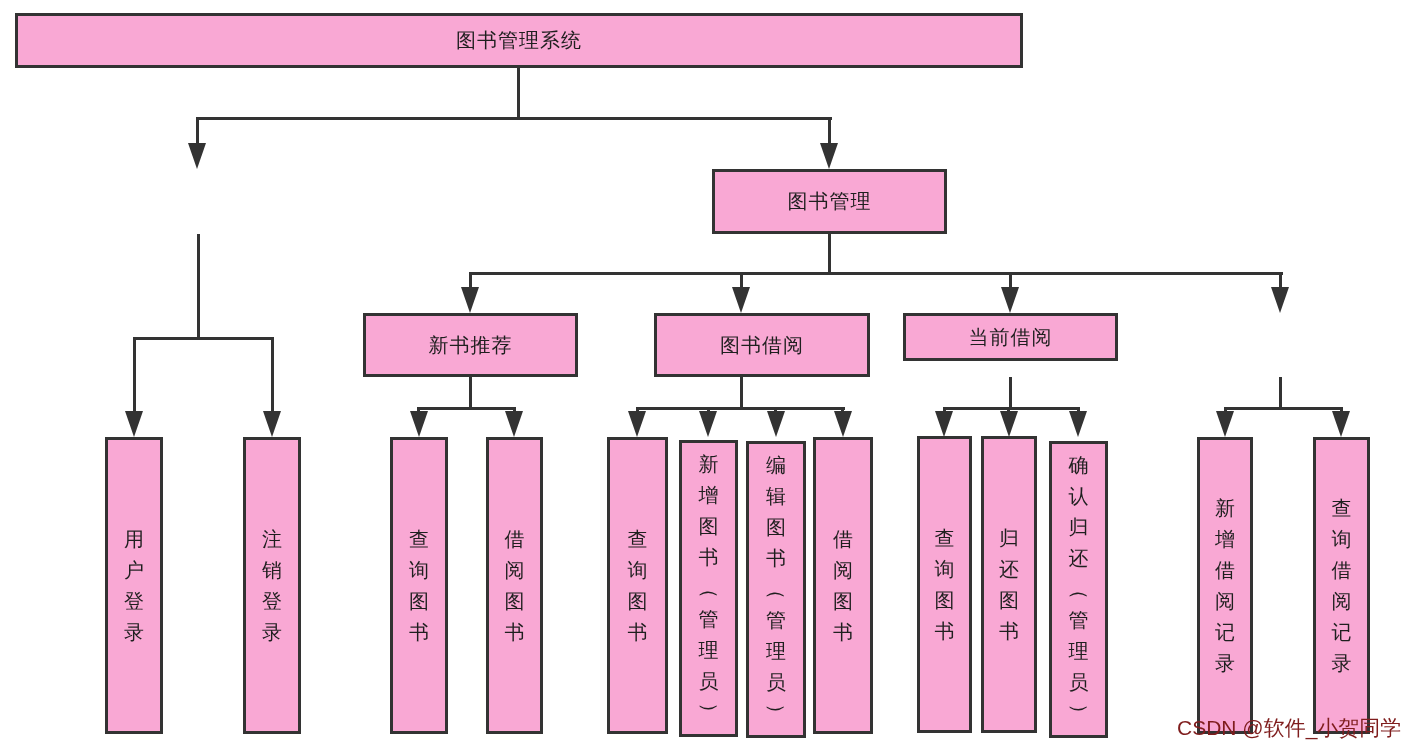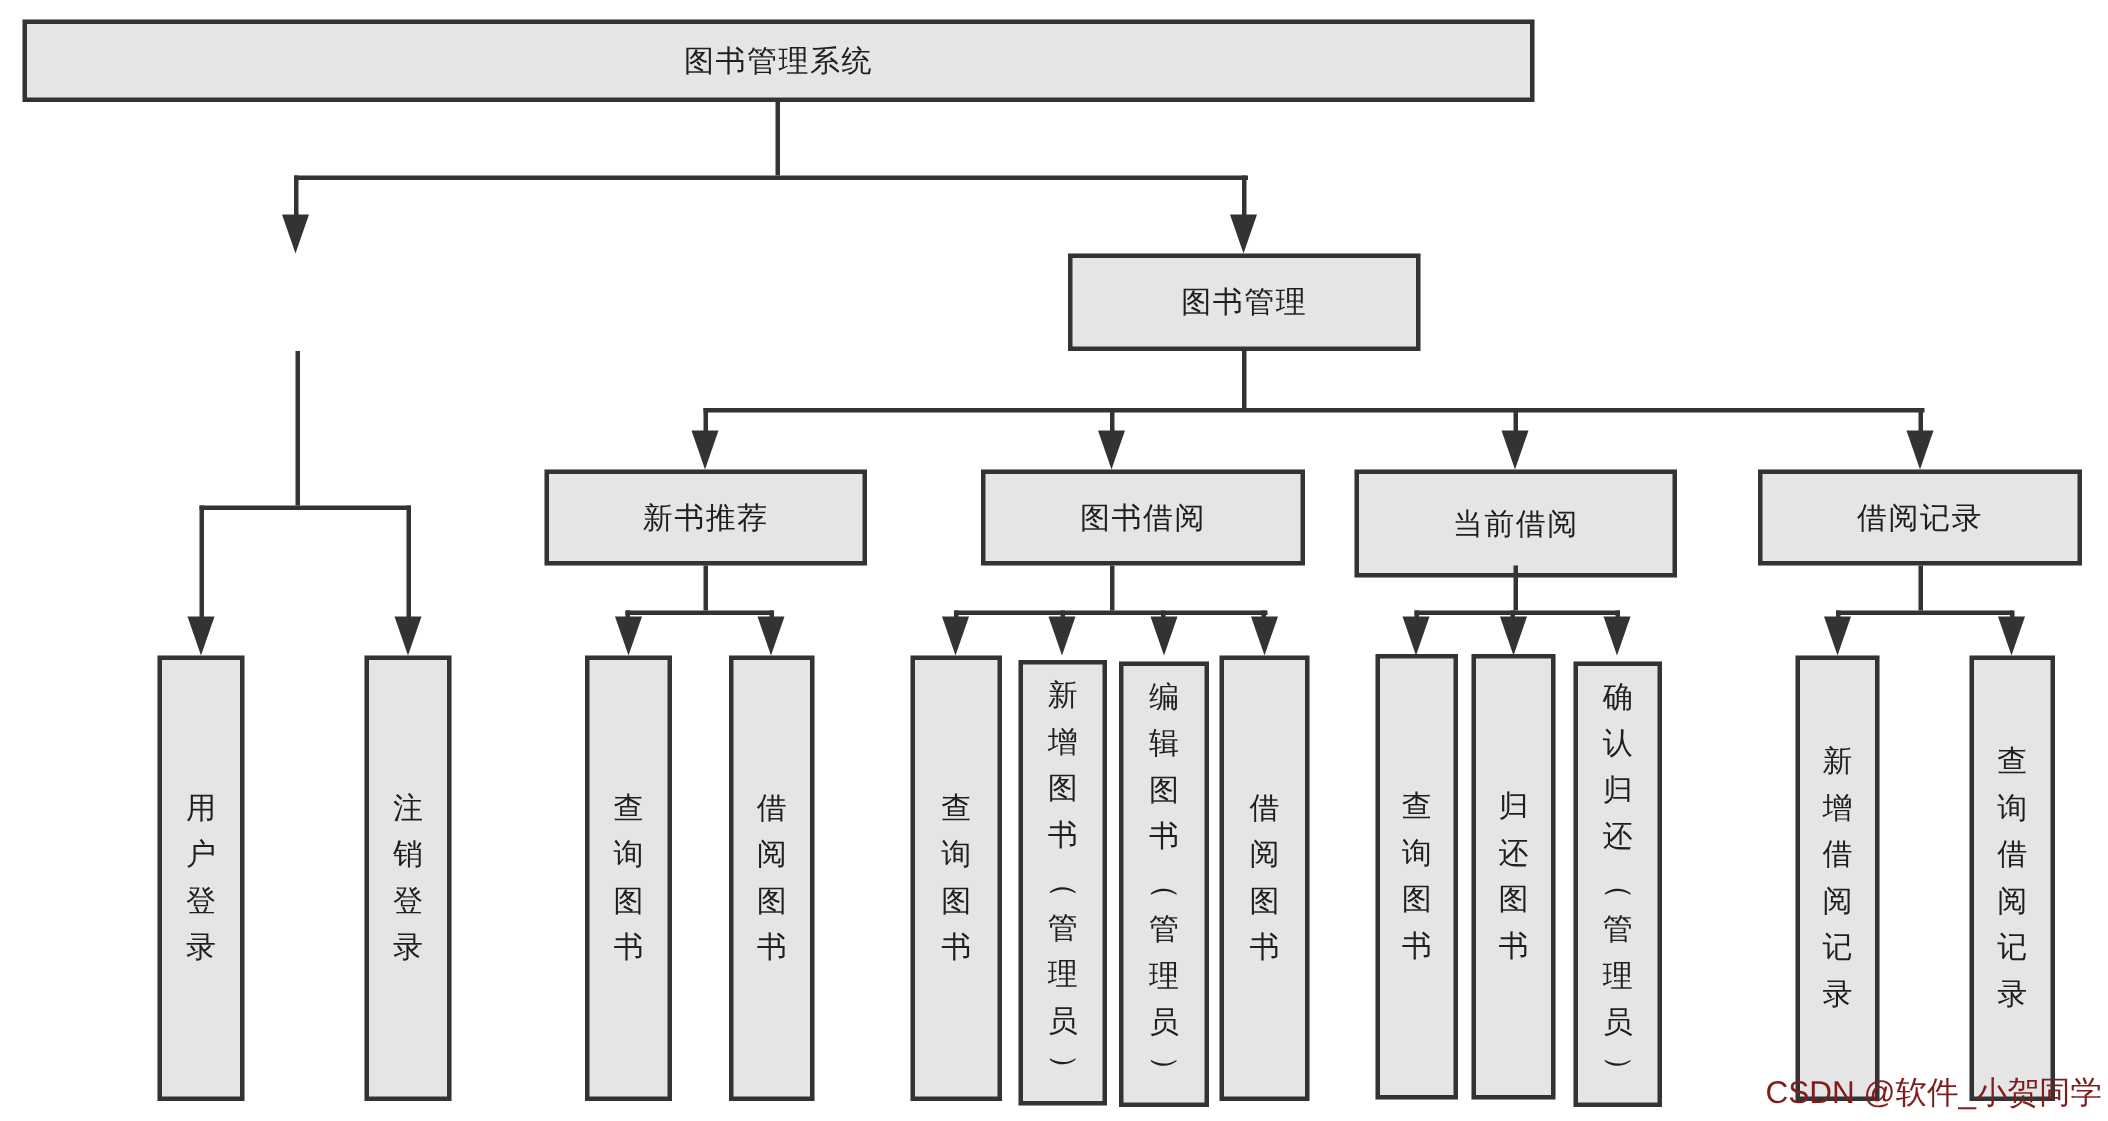--- a/index.html
+++ b/index.html
@@ -9,21 +9,21 @@
     height: 747px;
     background: #ffffff;
     font-family: "Liberation Sans", sans-serif;
     color: #1f1f1f;
     overflow: hidden;
   }
   .node {
     position: absolute;
     box-sizing: border-box;
     border: 3px solid #333333;
-    background: #e5e5e5;
+    background: #f9a8d4;
     display: flex;
     align-items: center;
     justify-content: center;
   }
   .h-node { font-size: 20px; letter-spacing: 1px; }
   .v-node { font-size: 20px; }
   .vlabel { display: block; }
   .vchar {
     display: block;
     height: 31px;
@@ -87,25 +87,22 @@
   <div class="arrowhead" style="left:1001px; top:287px;"></div>
   <div class="line" style="left:1279px; top:272px; width:3px; height:16px;"></div>
   <div class="arrowhead" style="left:1271px; top:287px;"></div>
 
   <div class="node h-node" style="left:363px; top:313px; width:215px; height:64px;">
     <span>新书推荐</span>
   </div>
   <div class="node h-node" style="left:633px; top:313px; width:216px; height:64px;margin-left:21px;">
     <span>图书借阅</span>
   </div>
-  <div class="node h-node" style="left:903px; top:313px; width:215px; height:72px;">
+  <div class="node h-node" style="left:903px; top:313px; width:215px; height:48px;">
     <span>当前借阅</span>
-  </div>
-  <div class="node h-node" style="left:1172px; top:313px; width:216px; height:64px;">
-    <span>借阅记录</span>
   </div>
 
   <div class="line" style="left:469px; top:377px; width:3px; height:30px;"></div>
   <div class="line" style="left:417px; top:407px; width:99px; height:3px;"></div>
   <div class="line" style="left:417px; top:407px; width:3px; height:6px;"></div>
   <div class="arrowhead" style="left:410px; top:411px;"></div>
   <div class="line" style="left:513px; top:407px; width:3px; height:6px;"></div>
   <div class="arrowhead" style="left:505px; top:411px;"></div>
 
   <div class="line" style="left:740px; top:377px; width:3px; height:30px;"></div>

